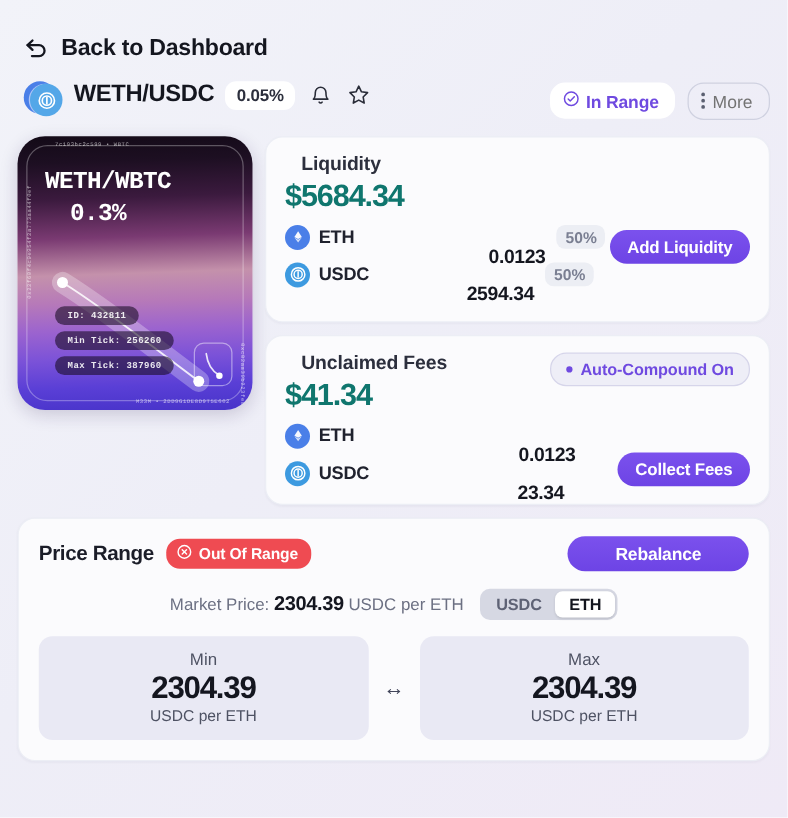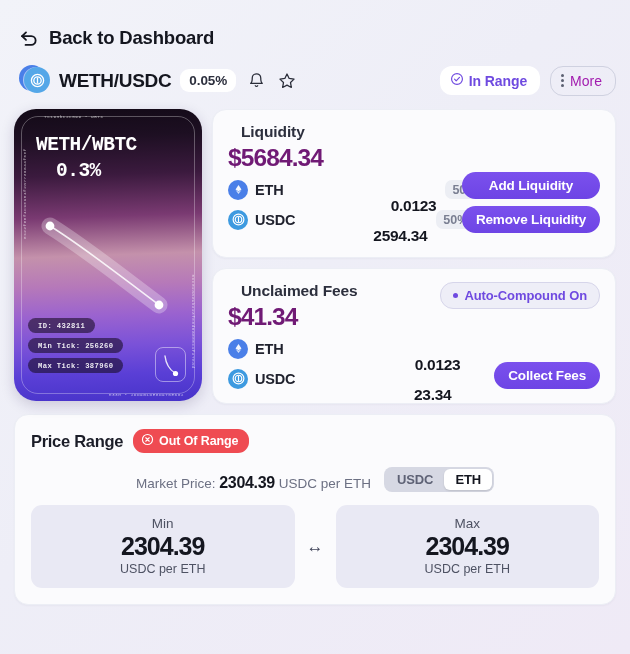--- a/index.html
+++ b/index.html
@@ -37,21 +37,21 @@
   }
 
   
   .pair-header {
     display: flex;
     align-items: center;
     padding: 16px 14px 0 19px;
   }
   .pair-left {
     display: flex;
-    align-items: center;
+    align-items: flex-start;
     gap: 9px;
     flex: 1;
   }
   .pair-logo {
     width: 31px; height: 31px;
     border-radius: 50%;
     position: relative;
     flex: 0 0 auto;
   }
   .pair-logo .tok-a {
@@ -104,42 +104,42 @@
     letter-spacing: -0.1px;
     cursor: pointer;
   }
   .more-pill {
     display: flex; align-items: center; gap: 6px;
     border: 1px solid #cfd1e0;
     border-radius: 13px;
     padding: 6px 13px 6px 10px;
     font-size: 14px;
     font-weight: 500;
-    color: #a21caf;
+    color: #737373;
     background: transparent;
     cursor: pointer;
   }
   .dots { display: flex; flex-direction: column; gap: 2px; align-items: center; }
   .dots i { width: 3px; height: 3px; border-radius: 50%; background: #5b6071; display: block; }
 
   
   .main {
     display: flex;
     gap: 10px;
     padding: 13px 14px 0 14px;
   }
 
   
   .nft-wrap {
     width: 188px;
     flex: 0 0 188px;
   }
   .nft-card {
     width: 188px;
-    height: 292px;
+    height: 219px;
     border-radius: 22px;
     position: relative;
     overflow: hidden;
     background:
       linear-gradient(178deg,
         #130a17 0%,
         #1d0f22 10%,
         #3b1a3e 23%,
         #7a3a72 37%,
         #c491ab 50%,
@@ -193,21 +193,21 @@
     font-family: "Liberation Mono", monospace;
     font-size: 19.5px;
     font-weight: 700;
     color: #ffffff;
     letter-spacing: -0.5px;
     margin-left: 20px;
   }
   .nft-curve { position: absolute; left: 0; top: 0; width: 188px; height: 303px; }
   .nft-badges {
     position: absolute;
-    left: 14px; bottom: 28px;
+    left: 30px; bottom: 28px;
     display: flex; flex-direction: column; gap: 5px;
     align-items: flex-start;
   }
   .nft-badge {
     background: rgba(22,10,32,.58);
     border-radius: 9px;
     padding: 3.5px 10px;
     font-family: "Liberation Mono", monospace;
     font-size: 7.2px;
     font-weight: 700;
@@ -238,21 +238,21 @@
     font-size: 15.5px;
     font-weight: 600;
     color: #2c2f3d;
     letter-spacing: -0.1px;
     margin-left: 13px;
   }
   .big-amount {
     font-size: 24.5px;
     font-weight: 700;
     letter-spacing: -0.9px;
-    color: #701a75;
+    color: #0f766e;
     margin-top: 4px;
     line-height: 1.1;
   }
 
   .tok-row {
     display: flex;
     align-items: center;
     margin-top: 6px;
     height: 24px;
   }
@@ -300,21 +300,21 @@
     cursor: pointer;
     padding: 0 14px;
     height: 27px;
     white-space: nowrap;
   }
   .btn-primary { background: linear-gradient(180deg,#7b51ed 0%, #6d44e5 100%); }
 
   .liq-btns {
     position: absolute;
     right: 15px;
-    top: 62px;
+    top: 74px;
     display: flex;
     flex-direction: column;
     gap: 7px;
     align-items: stretch;
   }
 
   .auto-pill {
     position: absolute;
     right: 15px; top: 13px;
     display: flex; align-items: center; gap: 6px;
@@ -369,21 +369,21 @@
   .rebalance-btn {
     margin-left: auto;
     height: 28px;
     border-radius: 14px;
     padding: 0 38px;
     font-size: 14px;
   }
 
   .market-row {
     display: flex;
-    align-items: flex-end;
+    align-items: center;
     justify-content: center;
     gap: 13px;
     margin-top: 14px;
   }
   .market-text {
     font-size: 13.5px;
     color: #6c7083;
     font-weight: 500;
   }
   .market-text b {
@@ -583,21 +583,20 @@
               <path d="M12 8.6 V15.4" stroke-linecap="round"></path>
           </svg>
         </span>
         <span class="tok-sym">USDC</span>
         <span class="tok-val" style="width:105px;margin-left:27px">2594.34</span>
         <span class="pct-chip">50%</span>
       </div>
 
       <div class="liq-btns">
         <button class="btn btn-primary">Add Liquidity</button>
-        <button class="btn btn-primary">Remove Liquidity</button>
       </div>
     </div>
 
     <div class="card" style="height:136px">
       <div class="card-title">Unclaimed Fees</div>
       <div class="big-amount">$41.34</div>
 
       <div class="auto-pill">
         <span class="auto-dot"></span>
         <span>Auto-Compound On</span>
@@ -640,20 +639,21 @@
     <span class="oor-badge">
       <span>
         <svg width="13" height="13" viewBox="0 0 24 24" fill="none" stroke="currentColor" stroke-width="2.1" stroke-linecap="round">
           <circle cx="12" cy="12" r="9.3"></circle>
             <path d="M8.8 8.8 L15.2 15.2 M15.2 8.8 L8.8 15.2"></path>
         </svg>
       </span>
       <span>Out Of Range</span>
     </span>
 
+    <button class="btn btn-primary rebalance-btn">Rebalance</button>
   </div>
 
   <div class="market-row">
     <span class="market-text">
       <span>Market Price:</span>
       <b>2304.39</b>
       <span class="unit">USDC per ETH</span>
     </span>
 
     <span class="seg">

